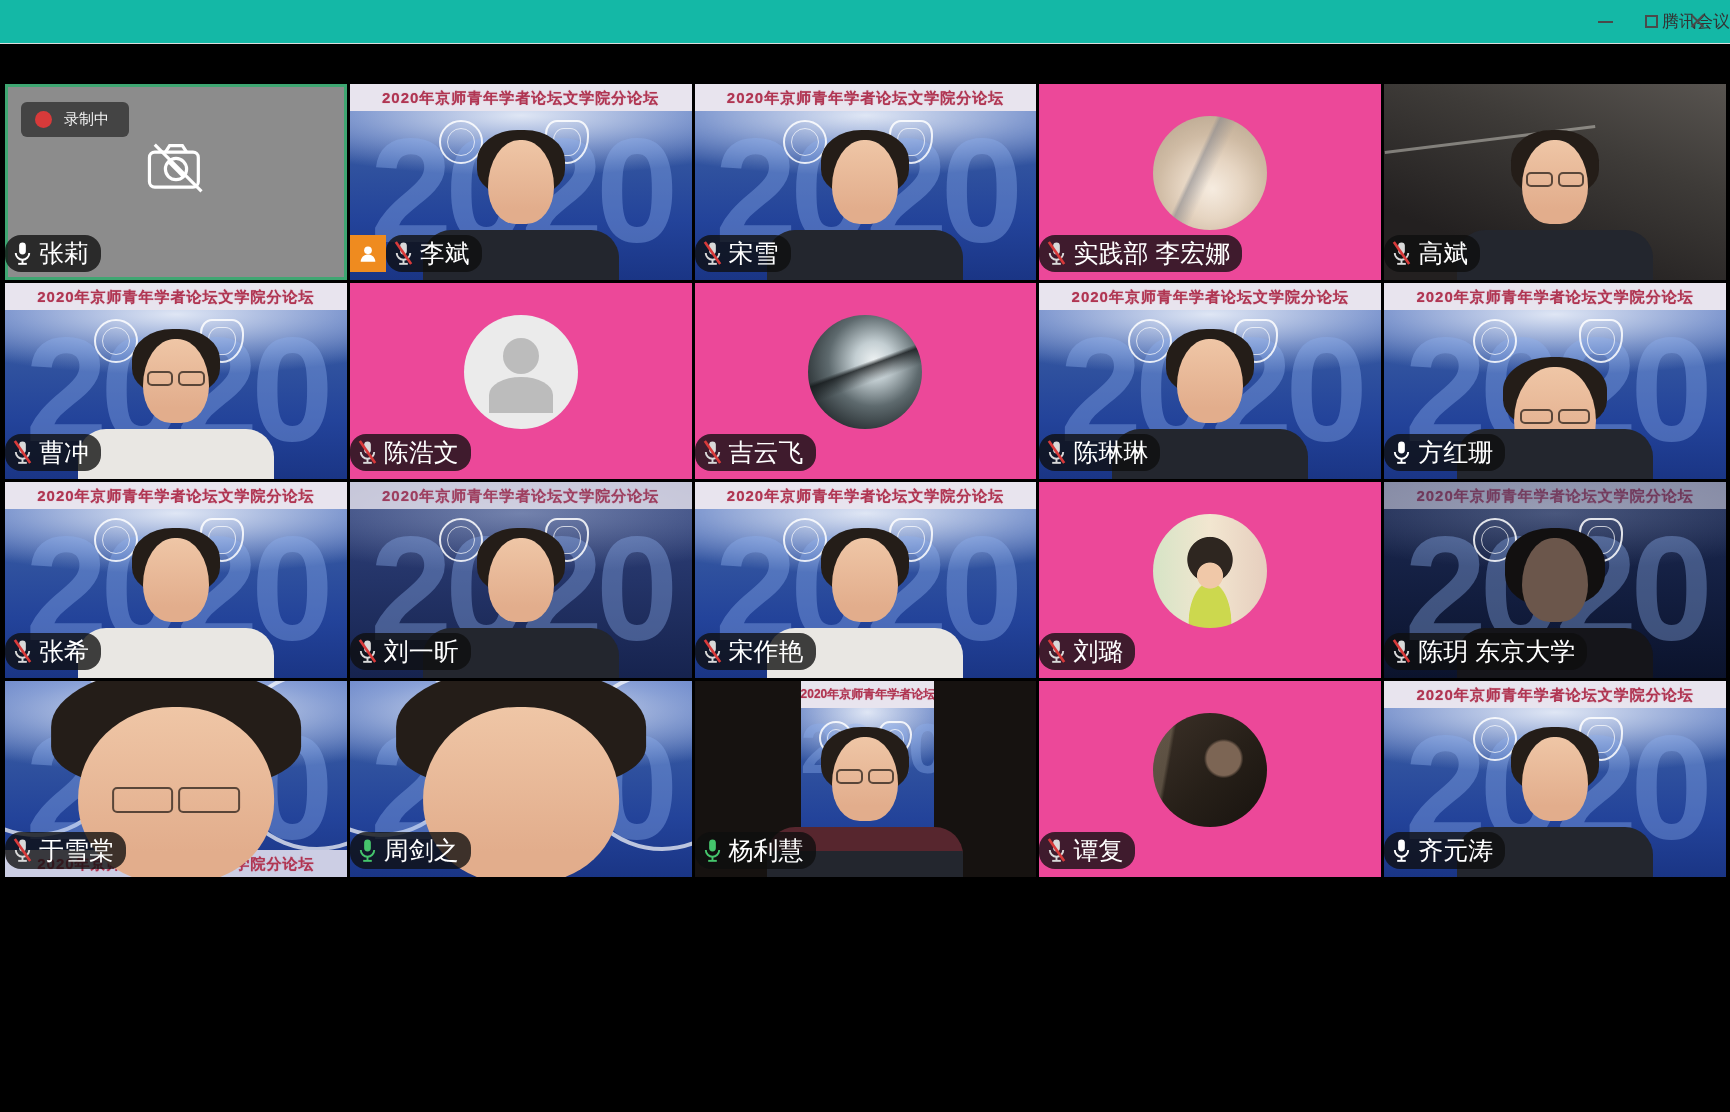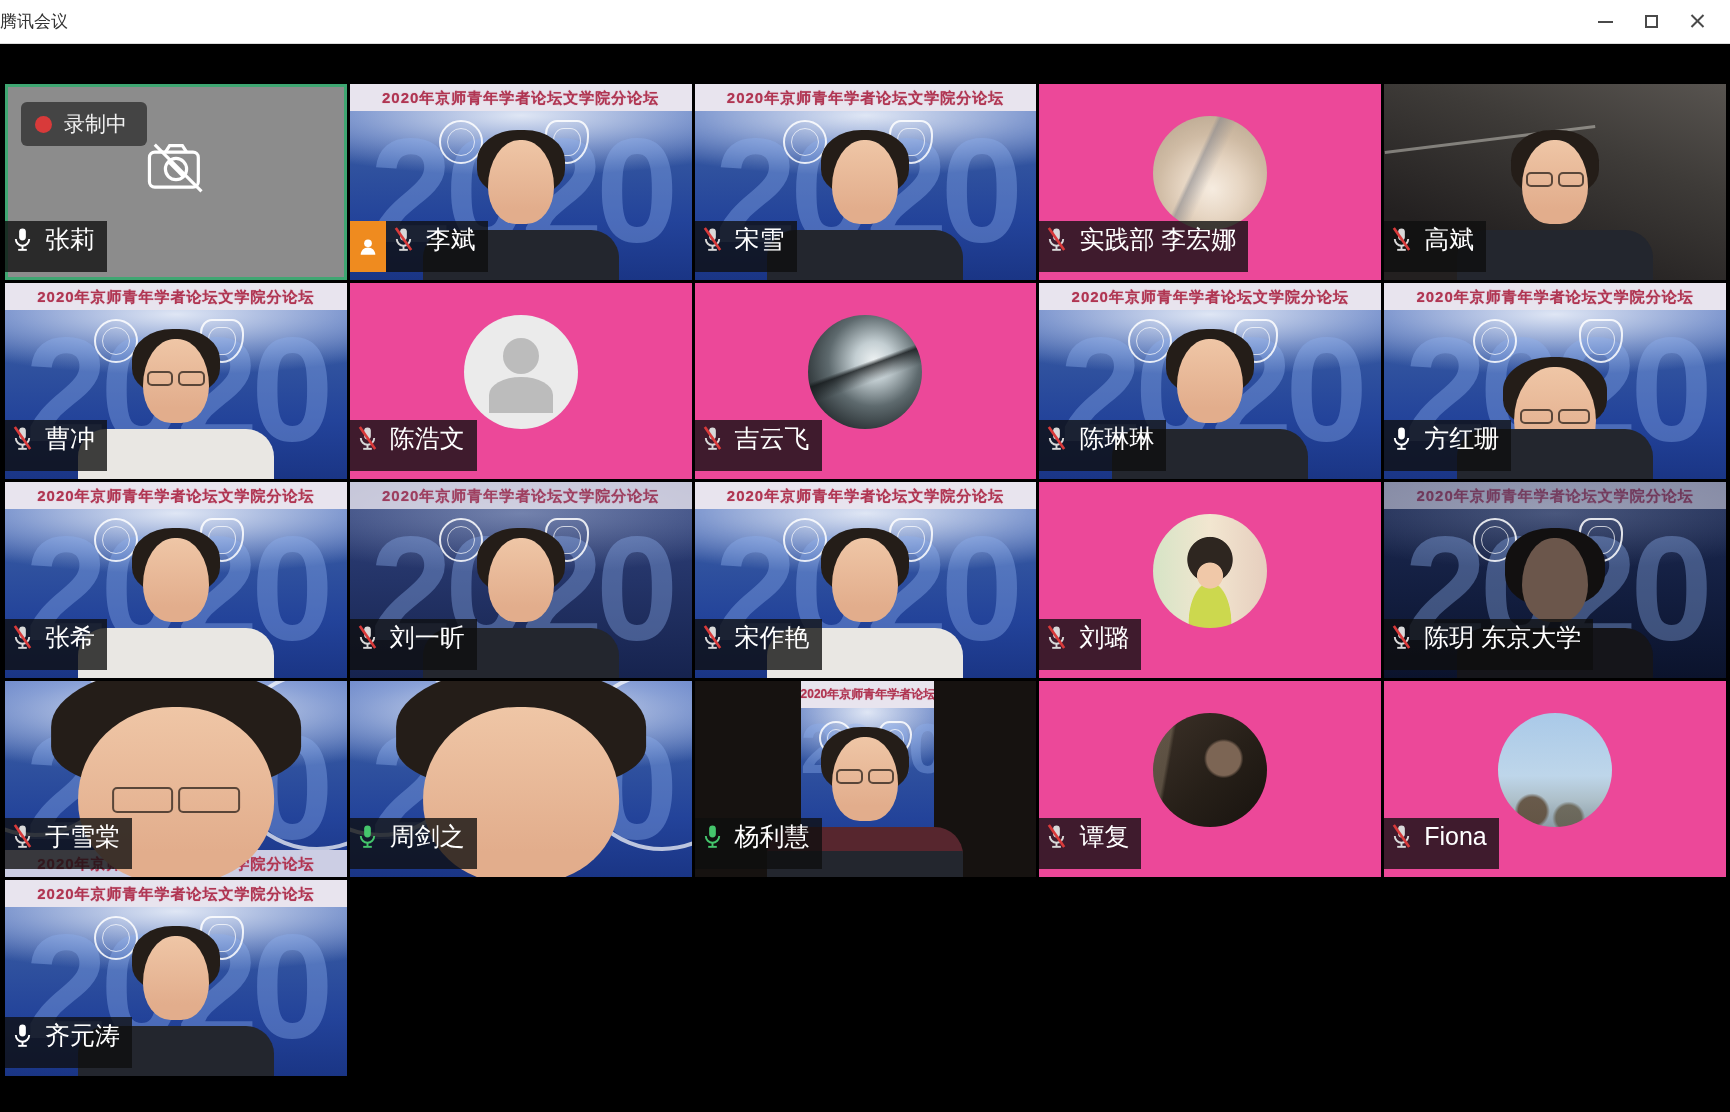--- a/index.html
+++ b/index.html
@@ -1,21 +1,21 @@
 <!DOCTYPE html>
 <html style="--accent-green: #3fa672; --muted-red: #d83a3a; --host-orange: #ef8b1f; --banner-red: #b03552;"><head>
 <meta charset="utf-8">
 <style>
   * { margin:0; padding:0; box-sizing:border-box; }
   html,body { width:1730px; height:1112px; overflow:hidden; background:#000;
     font-family:"Liberation Sans","DejaVu Sans",sans-serif; }
 
   
-  .titlebar { position:relative; width:100%; height:44px; background:#ffffff;
-    border-bottom:1px solid #dcdcdc; display:flex; align-items:center; justify-content:flex-start; }
+  .titlebar { position:relative; width:100%; height:44px; background:#14b8a6;
+    border-bottom:1px solid #dcdcdc; display:flex; align-items:center; justify-content:flex-end; }
   .win-title { font-size:17px; color:#333; }
   .win-controls { position:absolute; right:10px; top:0; height:100%; display:flex; align-items:center; }
   .win-btn { width:46px; height:100%; display:flex; align-items:center; justify-content:center; cursor:default; }
   .ic-min { width:15px; height:2px; background:#4a4a4a; }
   .ic-max { width:13px; height:13px; border:2px solid #4a4a4a; }
   .ic-close { width:15px; height:15px; position:relative; }
   .ic-close::before,.ic-close::after{ content:''; position:absolute; left:-1px; top:6px; width:17px; height:2px; background:#4a4a4a; }
   .ic-close::before{ transform:rotate(45deg);} .ic-close::after{ transform:rotate(-45deg);}
 
   
@@ -24,21 +24,21 @@
     gap:3px; padding:40px 4px 0 5px; }
 
   .tile { position:relative; background:#26282c; overflow:hidden; }
   .tile.active { box-shadow:inset 0 0 0 3px var(--accent-green,#3fa672); }
 
   
   .tile.camoff { background:#8c8c8c; }
   .rec-badge { position:absolute; left:16px; top:18px; display:flex; align-items:center; gap:12px;
     background:rgba(58,58,58,.88); border-radius:6px; padding:8px 20px 8px 14px; }
   .rec-dot { width:17px; height:17px; border-radius:50%; background:var(--muted-red,#cf3a3a); }
-  .rec-label { color:#f2f2f2; font-size:21px; }
+  .rec-label { color:#f2f2f2; font-size:15px; }
   .camoff-icon { position:absolute; left:50%; top:44%; transform:translate(-50%,-50%); }
 
   
   .tile.dark-tile { background:#ec4899; }
   .avatar { position:absolute; left:50%; top:32px; transform:translateX(-50%);
     width:114px; height:114px; border-radius:50%; overflow:hidden; }
   .av-dog-photo { background:
     linear-gradient(115deg, transparent 38%, rgba(130,132,140,.55) 41%, transparent 52%),
     radial-gradient(circle at 52% 64%, #f6ece0 0%, #e6d5c2 32%, #cfbba4 58%, #b2a089 100%); }
   .av-blurry-light { background:
@@ -137,21 +137,21 @@
     background:rgba(210,208,200,.5); transform:rotate(-7deg); }
   .tile.narrow { background:#161210; }
   .vstrip { position:absolute; left:31%; top:0; width:39%; height:100%; overflow:hidden; }
   .vstrip .banner-strip { font-size:12px; letter-spacing:0; }
   .vstrip .watermark { font-size:70px; top:30px; letter-spacing:-3px; }
   .vstrip .seal { width:34px; height:34px; top:40px; } .vstrip .seal.s-left{left:14%;} .vstrip .seal.s-right{left:58%;}
 
   
   .namerow { position:absolute; left:0; bottom:8px; display:flex; align-items:stretch; z-index:6; }
   .host-badge { width:36px; background:var(--host-orange,#ef8b1f); display:flex; align-items:center; justify-content:center; }
-  .namebar { background:rgba(14,14,14,.78); display:flex; align-items:center; gap:11px; padding:4px 12px 18px 6px; }
+  .namebar { background:rgba(14,14,14,.78); display:flex; align-items:center; gap:5px; padding:4px 12px 4px 6px;border-radius:16px; }
   .pname { color:#fff; font-size:25px; line-height:1.15; white-space:nowrap; }
   .mic { display:flex; align-items:center; }
 </style>
 </head>
 <body>
 
 <div class="titlebar">
   <span class="win-title">腾讯会议</span>
   <div class="win-controls">
     <span class="win-btn">
@@ -612,37 +612,20 @@
                 <path d="M5 12.5a7 7 0 0 0 14 0" fill="none" stroke="#d9d9d9" stroke-width="2"></path>
                 <line x1="12" y1="19.5" x2="12" y2="23" stroke="#d9d9d9" stroke-width="2"></line>
                 <line x1="7.5" y1="23.8" x2="16.5" y2="23.8" stroke="#d9d9d9" stroke-width="2"></line>
                 <line x1="4" y1="1" x2="20" y2="24" stroke="#d83a3a" stroke-width="2.8"></line>
               </svg>
             </span>
             <span class="pname">谭复</span>
           </div>
         </div>
       </div>
-      <div class="tile dark-tile">
-        <div class="avatar av-sky-trees"></div>
-        <div class="namerow">
-          <div class="namebar">
-            <span class="mic">
-              <svg viewBox="0 0 24 26" width="23" height="25">
-                <rect x="8.5" y="1.5" width="7" height="12.5" rx="3.5" fill="#d9d9d9"></rect>
-                <path d="M5 12.5a7 7 0 0 0 14 0" fill="none" stroke="#d9d9d9" stroke-width="2"></path>
-                <line x1="12" y1="19.5" x2="12" y2="23" stroke="#d9d9d9" stroke-width="2"></line>
-                <line x1="7.5" y1="23.8" x2="16.5" y2="23.8" stroke="#d9d9d9" stroke-width="2"></line>
-                <line x1="4" y1="1" x2="20" y2="24" stroke="#d83a3a" stroke-width="2.8"></line>
-              </svg>
-            </span>
-            <span class="pname">Fiona</span>
-          </div>
-        </div>
-      </div>
       <div class="tile">
         <div class="vbg"></div>
         <div class="banner-strip">2020年京师青年学者论坛文学院分论坛</div>
         <div class="watermark">2020</div>
         <div class="seal s-left"></div>
         <div class="seal s-right"></div>
         <div class="person">
           <div class="hair"></div>
           <div class="face"></div>
           <div class="torso"></div>

